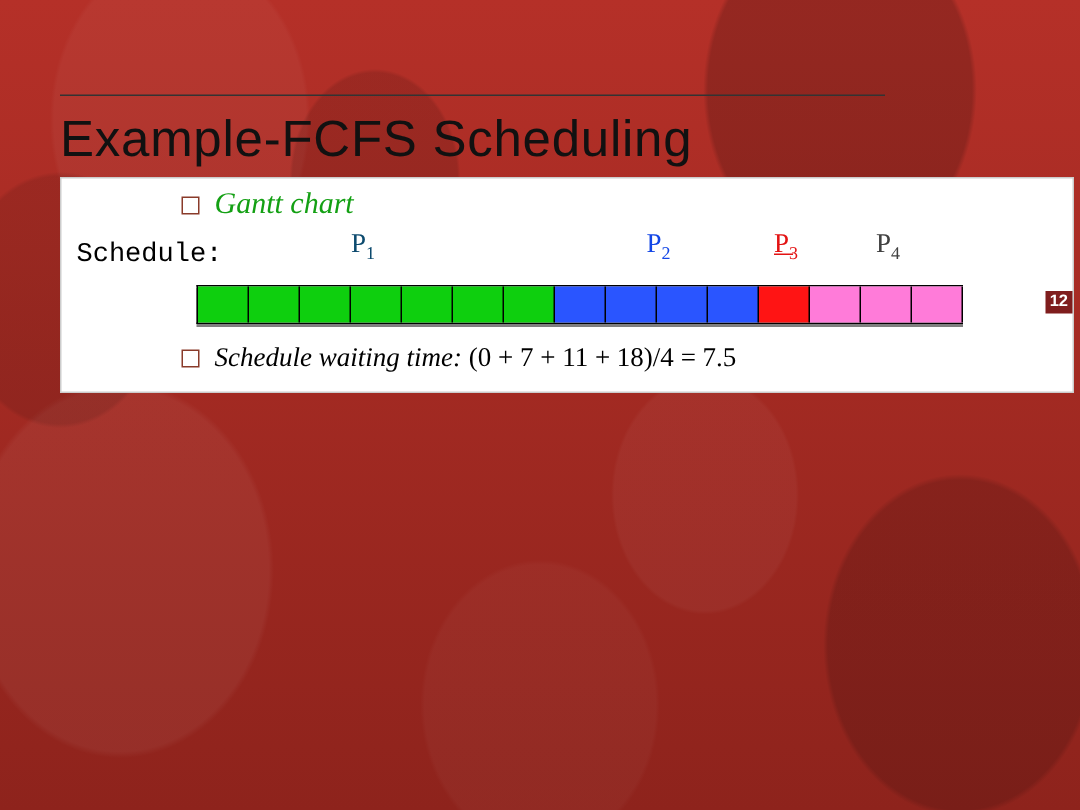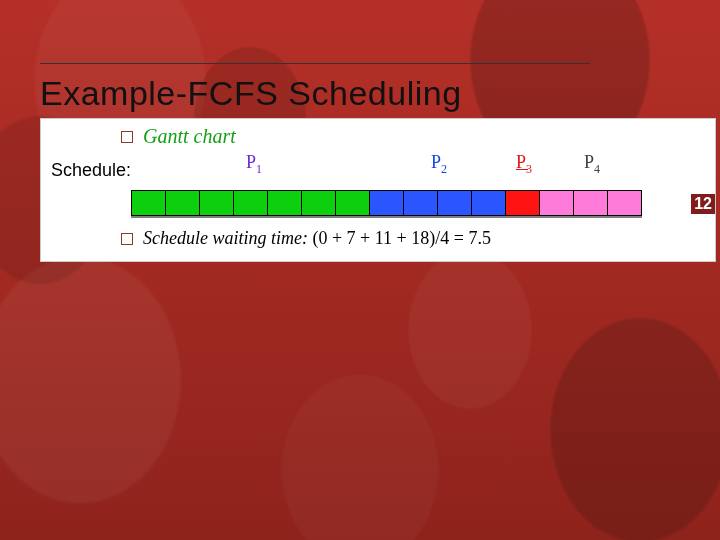--- a/index.html
+++ b/index.html
@@ -45,35 +45,35 @@
     padding:4px 0 10px 0;
     box-sizing:border-box;
   }
 
   .row{display:flex;align-items:center;padding:2px 10px}
   .bullet{
     width:10px;height:10px;border:1.5px solid #8a3b2a;margin-right:10px;flex:0 0 auto;
   }
   .lbl-gantt{color:#14a014;font-size:20px;font-style:italic;font-family:"Comic Sans MS","Segoe Script",cursive}
   .sched-row{padding-top:6px;padding-bottom:2px;position:relative;height:28px}
-  .sched-label{color:#000;font-size:18px;font-family:Liberation Sans, sans-serif;margin-right:20px}
+  .sched-label{color:#000;font-size:18px;font-family:Liberation Mono, monospace;margin-right:20px}
   .proc{font-family:"Comic Sans MS","Segoe Script",cursive;font-size:18px;position:absolute;top:2px}
   .proc sub{font-size:12px}
 
   .gantt-wrap{position:relative;margin:4px 10px 4px 90px;height:28px}
   .gantt{
     position:relative;flex:1;height:24px;display:flex;
     border:1px solid #000;border-right:none;
     box-shadow:0 2px 0 rgba(0,0,0,.5);
     width:510px;
   }
   .seg{height:100%;border-right:1px solid #000;box-sizing:border-box}
   .tick12{
     position:absolute;right:-10px;top:4px;
-    background:#7f1d1d;color:#fff;font-size:16px;font-weight:700;
+    background:#7f1d1d;color:#fff;font-size:11px;font-weight:700;
     padding:2px 3px;line-height:1;
   }
 
   .avg-row{padding-top:6px}
   .avg-text{font-size:18px;font-family:"Comic Sans MS","Segoe Script",cursive;color:#000}
   .avg-text i{font-style:italic}
 </style>
 </head>
 <body>
 <div class="bg"></div>
@@ -86,21 +86,21 @@
 
   <div class="panel">
 
     <div class="row" style="padding-left:80px">
       <span class="bullet"></span>
       <span class="lbl-gantt">Gantt chart</span>
     </div>
 
     <div class="row sched-row">
       <span class="sched-label">Schedule:</span>
-      <span class="proc" id="p1" style="left: 205px; color: #6d28d9; text-align: center;">P<sub>1</sub></span>
+      <span class="proc" id="p1" style="left: 193px; color: #0c4a6e; text-align: center;">P<sub>1</sub></span>
       <span class="proc" id="p2" style="left: 390px; color: rgb(19, 70, 230); font-family: Liberation Serif, serif;">P<sub>2</sub></span>
       <span class="proc" id="p3" style="left: 475px; color: rgb(227, 19, 19); text-decoration: underline;">P<sub>3</sub></span>
       <span class="proc" id="p4" style="left: 543px; color: #404040;">P<sub>4</sub></span>
     </div>
 
     <div class="gantt-wrap">
       <div class="gantt" id="gantt">
           <div class="seg" style="width: 6.66667%; background: rgb(14, 207, 14);"></div>
           <div class="seg" style="width: 6.66667%; background: rgb(14, 207, 14);"></div>
           <div class="seg" style="width: 6.66667%; background: rgb(14, 207, 14);"></div>

